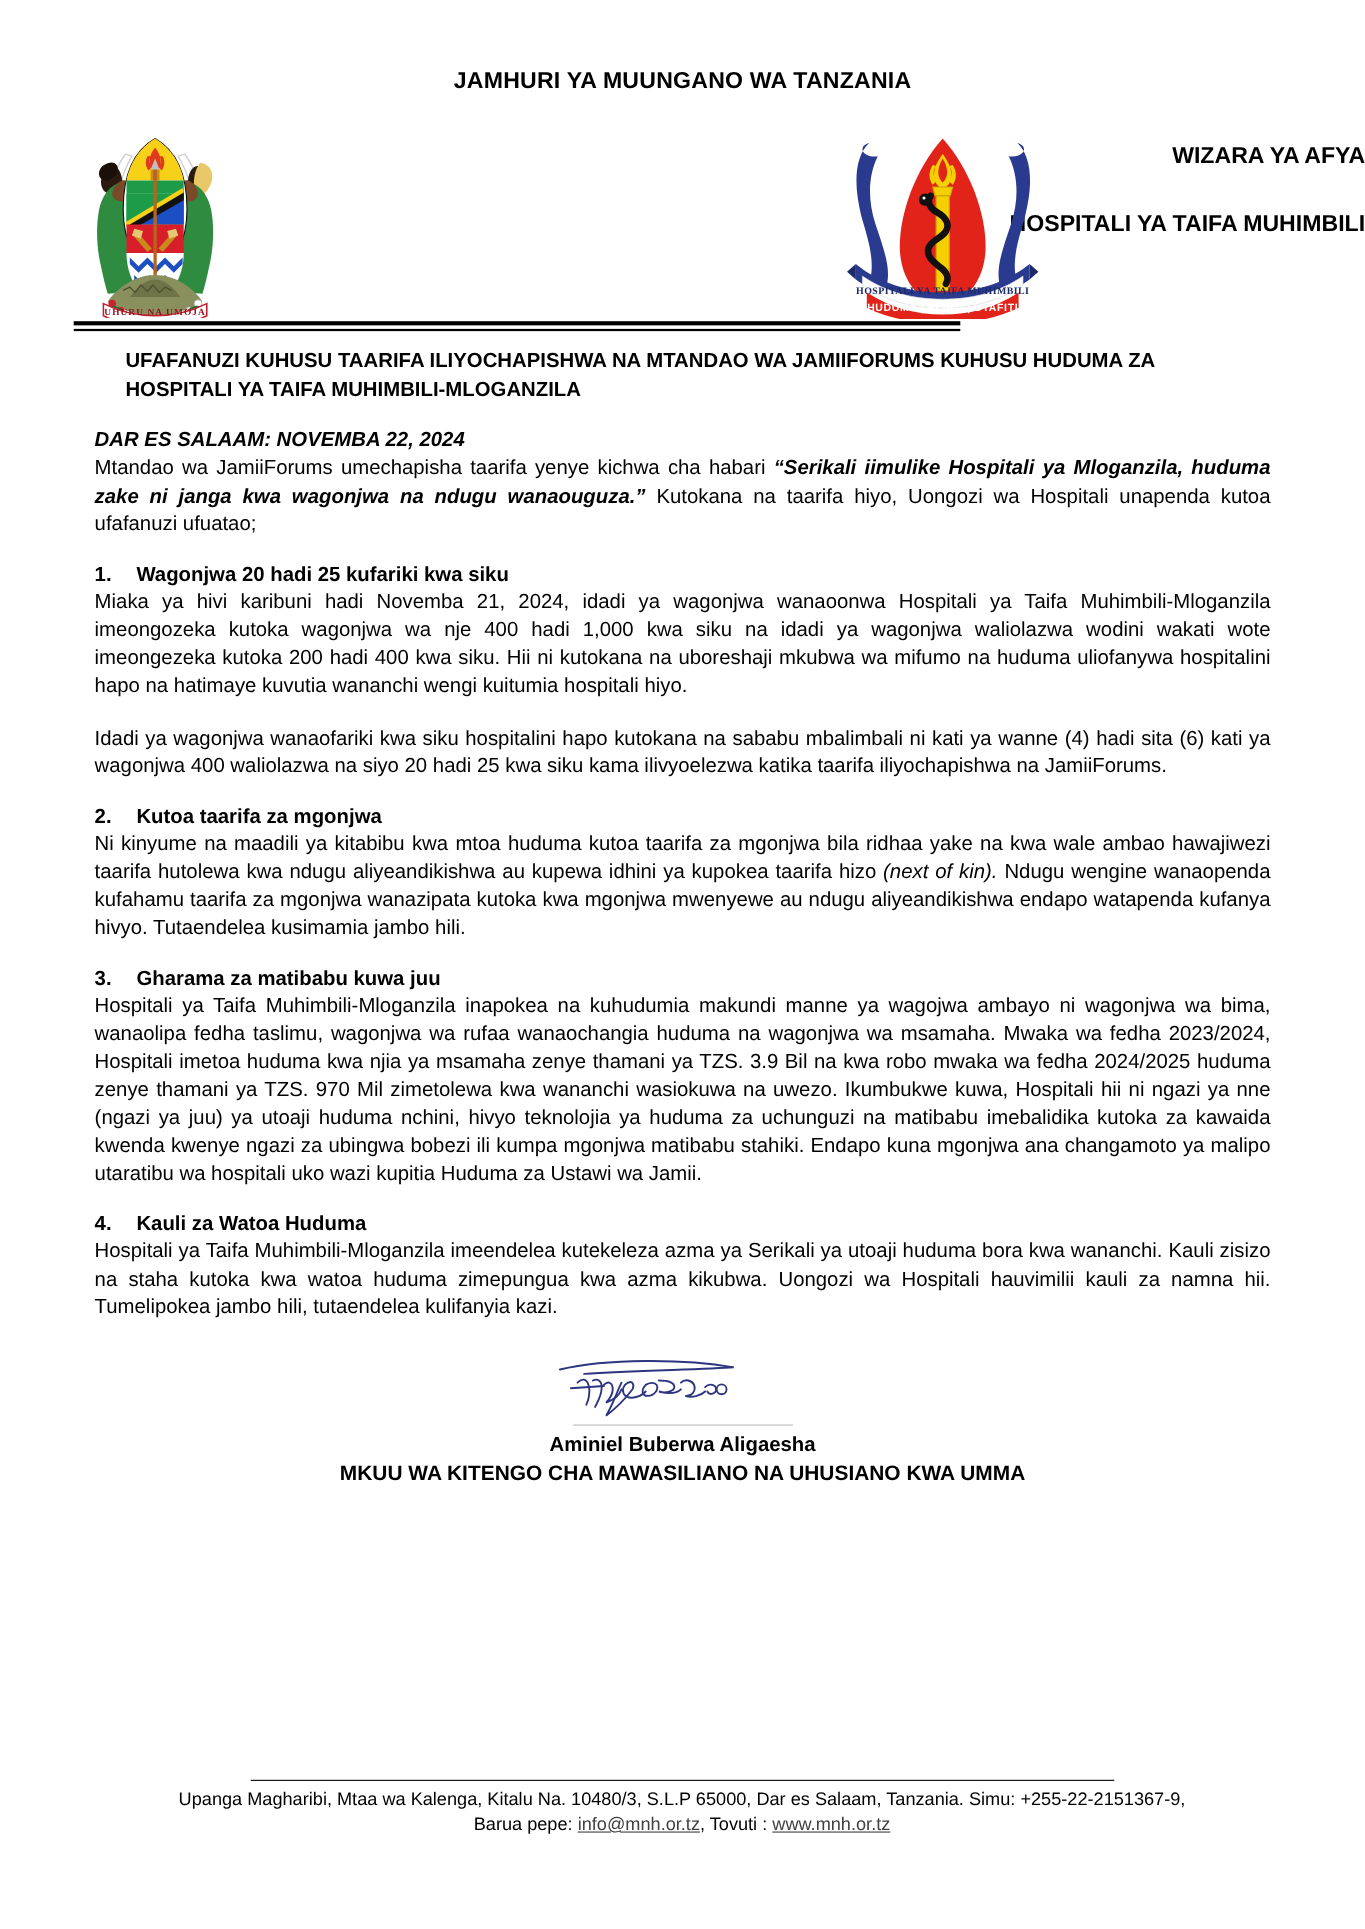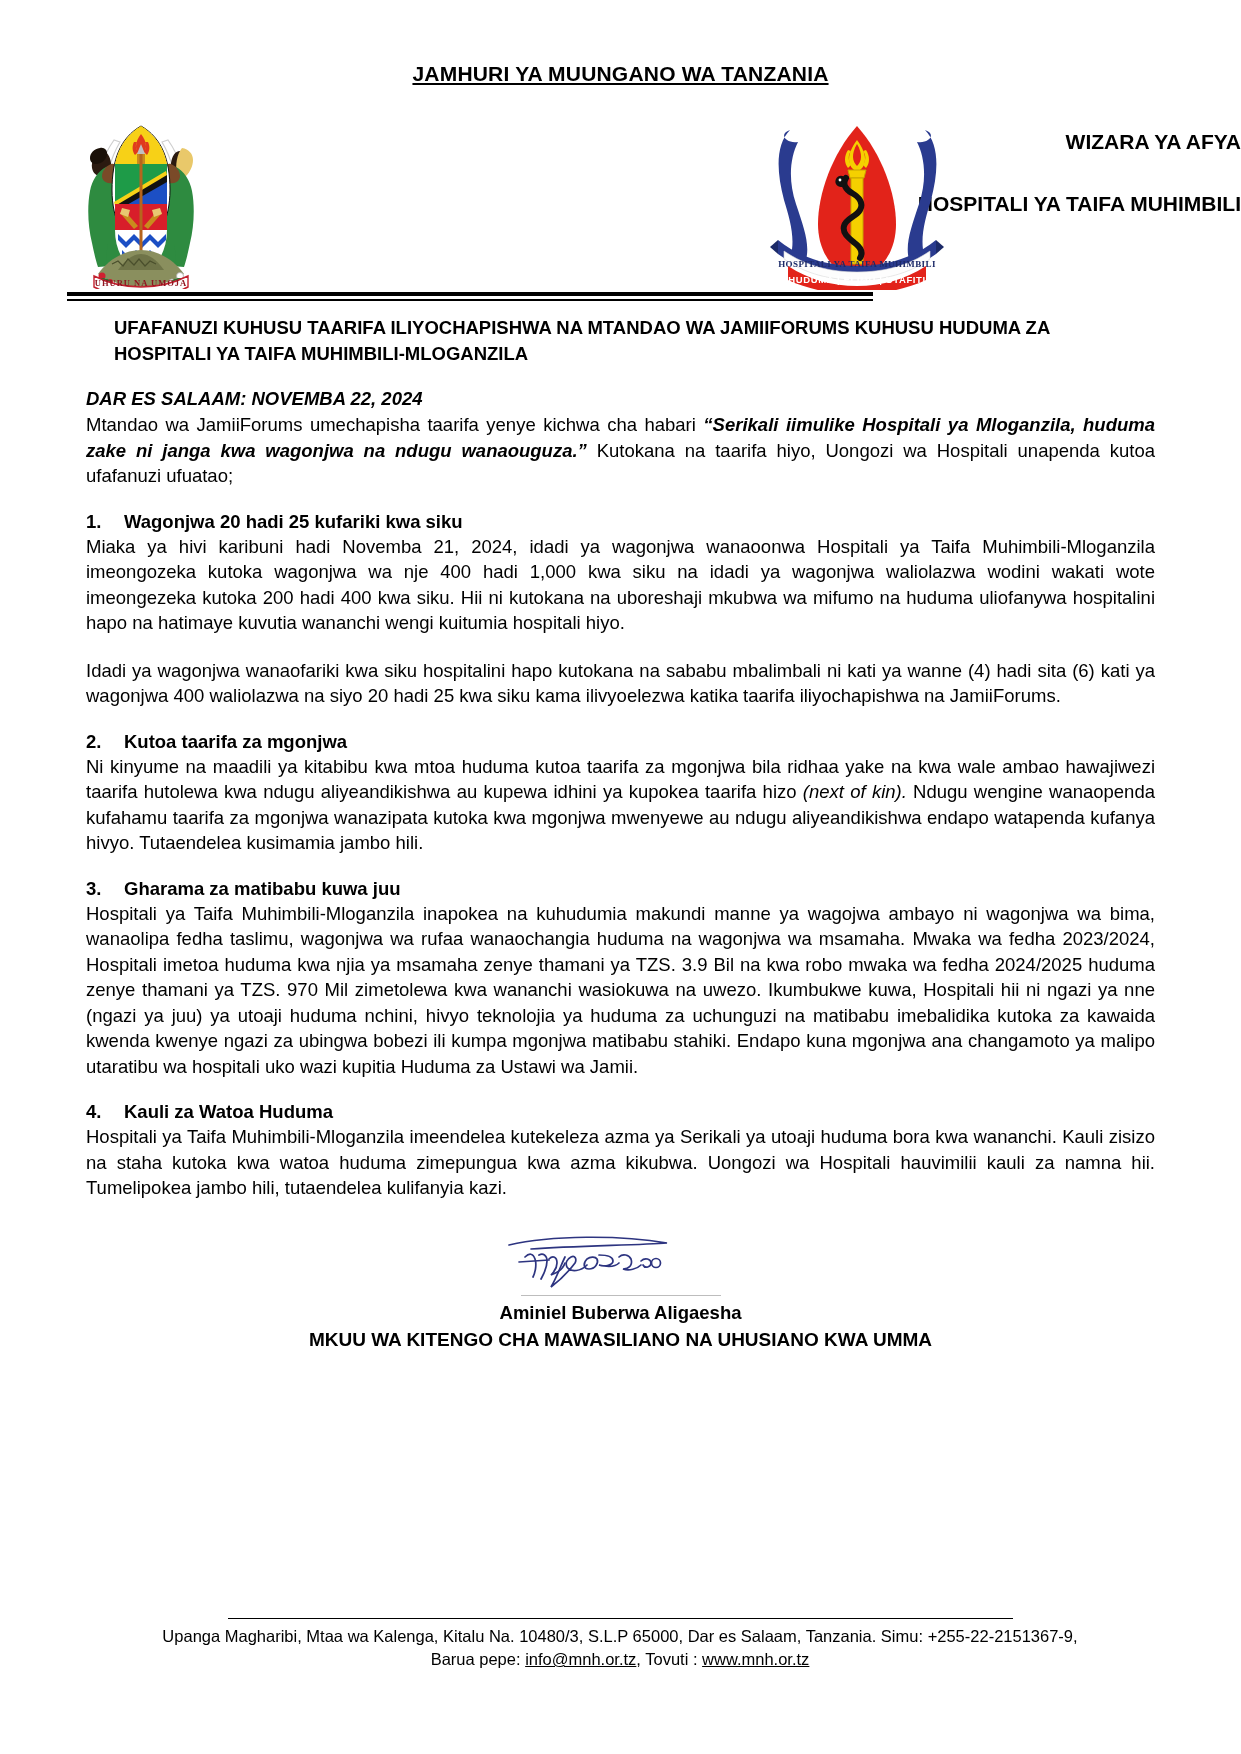--- a/index.html
+++ b/index.html
@@ -31,21 +31,20 @@
   }
   .header-title-top {
     position: absolute;
     top: 62px;
     left: 0;
     right: 0;
     text-align: center;
     font-size: 21px;
     font-weight: bold;
     letter-spacing: 0.2px;
-    text-decoration: underline;
   }
   .header-center {
     position: absolute;
     top: 130px;
     left: 0;
     right: 0;
     text-align: right;
   }
   .header-ministry {
     font-size: 21px;
@@ -180,21 +179,21 @@
     width: 785px;
     margin: 0 auto 6px auto;
     border-bottom: 1.5px solid #000;
     height: 1px;
   }
   .footer-line {
     font-size: 16.5px;
     line-height: 1.42;
   }
   .link {
-    color: #000000;
+    color: #404040;
     text-decoration: underline;
   }
 </style>
 </head>
 <body>
 
 <div class="page">
 
   <div class="header">
 

